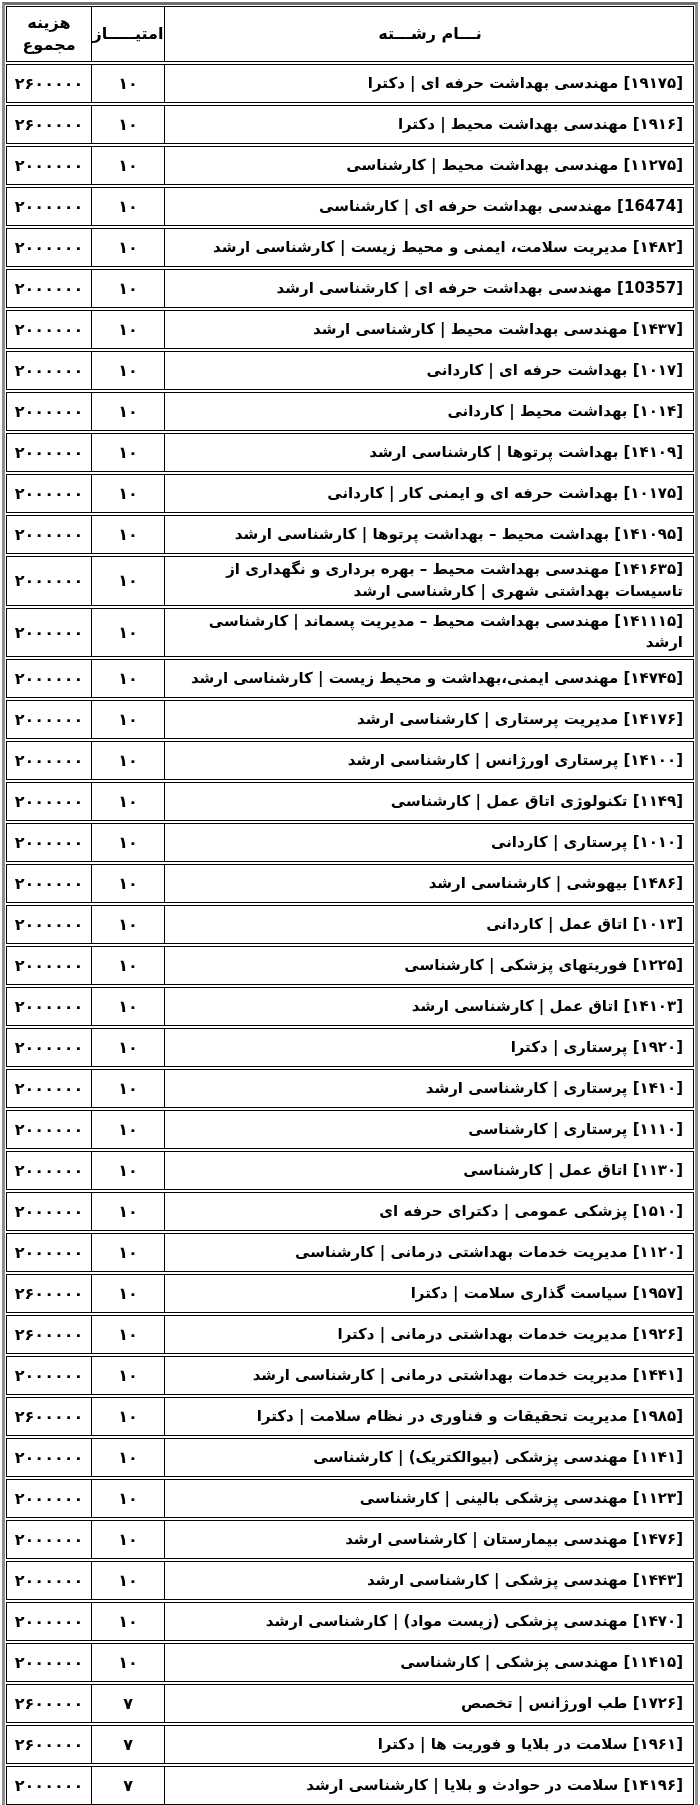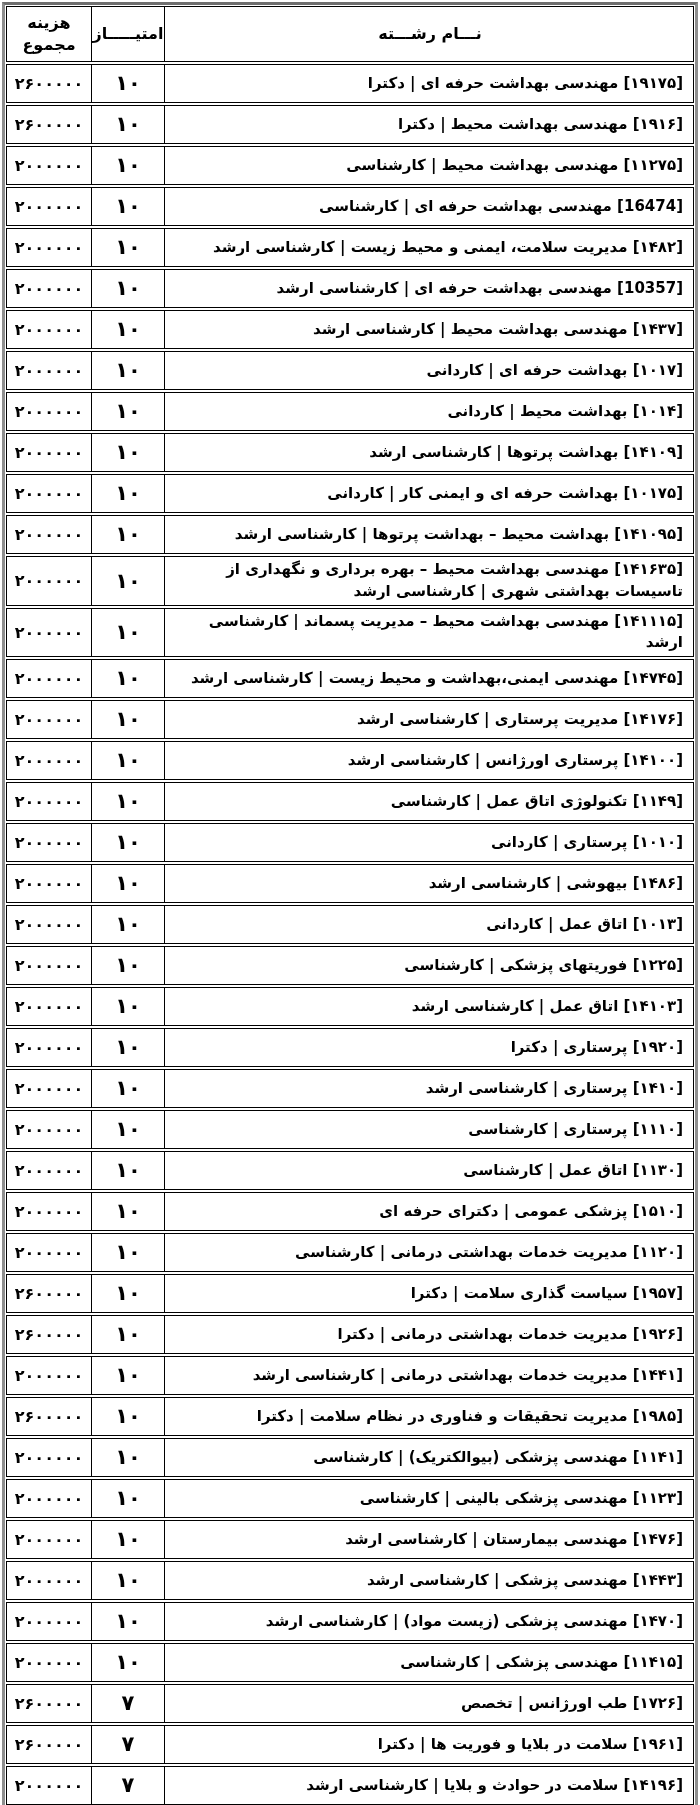--- a/index.html
+++ b/index.html
@@ -42,21 +42,21 @@
   .c-name {
     flex: 1 1 auto;
     justify-content: flex-start; 
     padding-right: 10px;
     padding-left: 8px;
   }
   .c-score {
     width: 73px;
     flex: 0 0 auto;
     border-right: 1px solid #000000;
-    font-size: 21px;
+    font-size: 16px;
   }
   .c-cost {
     width: 85px;
     flex: 0 0 auto;
     border-right: 1px solid #000000;
     font-size: 16px;
   }
   .row { min-height: 39px; }
   .header-box { min-height: 56px; }
   .header-box .cell { font-size: 16px; }

